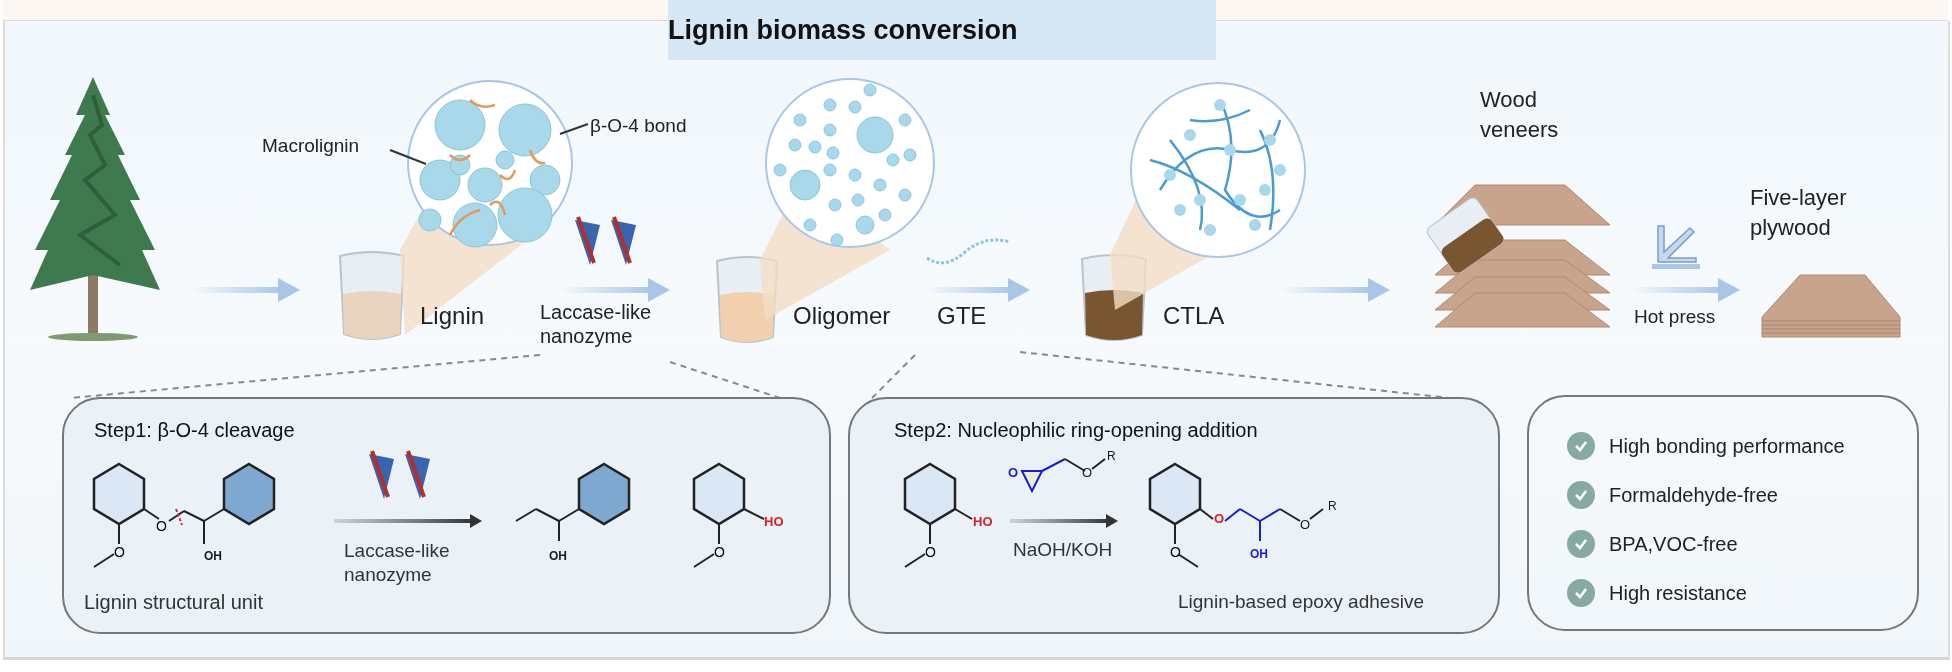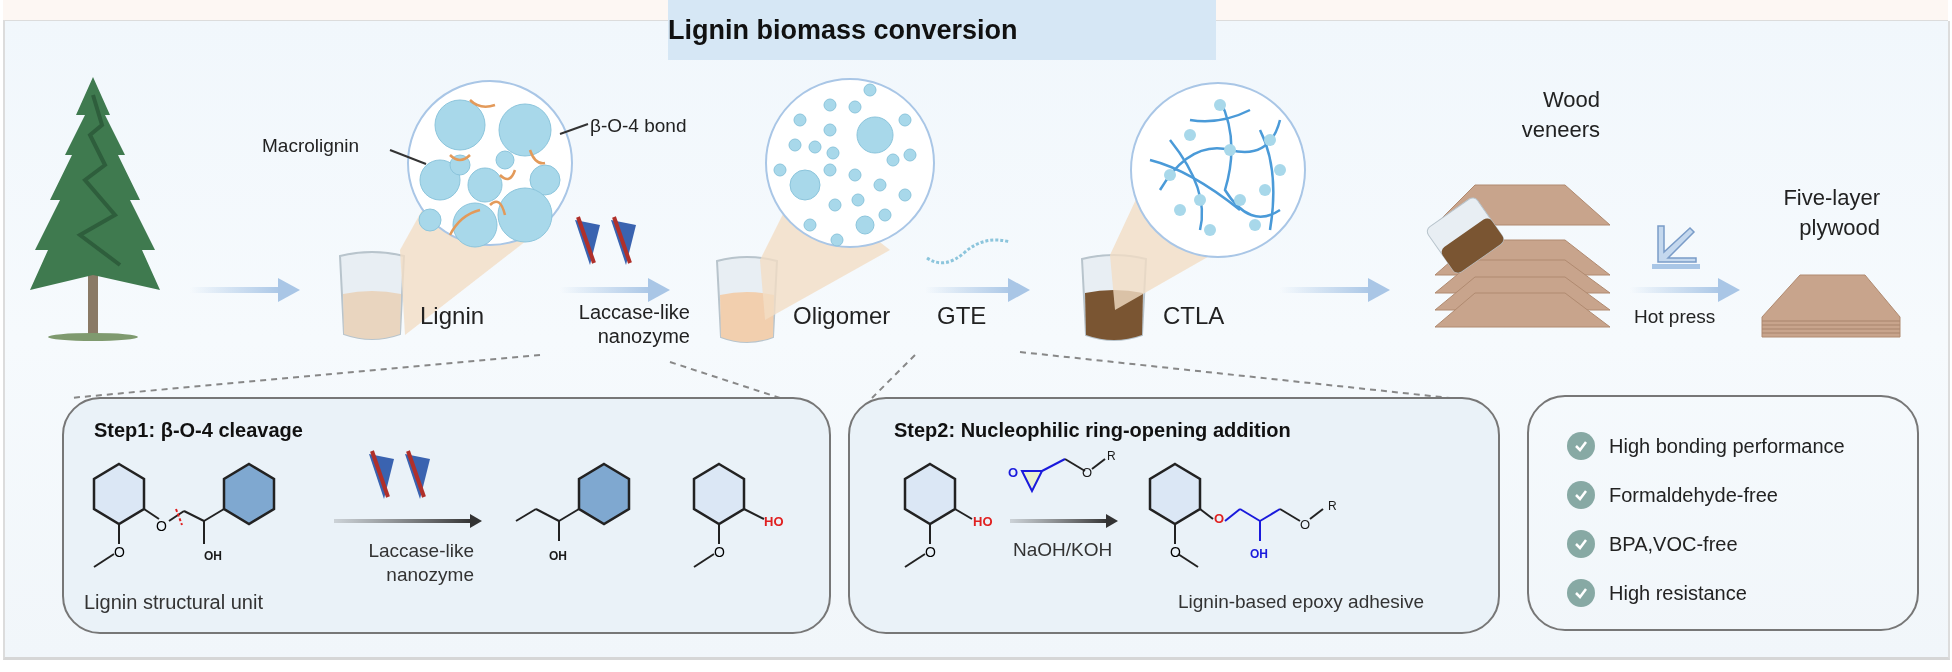--- a/index.html
+++ b/index.html
@@ -7,23 +7,23 @@
          font-family:"Liberation Sans", sans-serif; color:#1a1a1a; }
   .topstrip { position:absolute; left:3px; top:0; width:1945px; height:20px; background:#fdf7f3; border-bottom:2px solid #dcdcdc; }
   .frame { position:absolute; left:3px; top:21px; width:1943px; height:636px;
            background:linear-gradient(180deg,#f1f7fc 0%,#f6fafd 50%,#f1f6fa 100%);
            border-left:2px solid #dcdcdc; border-right:2px solid #dcdcdc; border-bottom:3px solid #d6d6d6; }
   .title-box { position:absolute; left:668px; top:0; width:548px; height:60px; background:#d6e7f5;
                display:flex; align-items:center; justify-content:flex-start; font-weight:bold; font-size:27px; color:#111; }
   .abs { position:absolute; }
   .lbl { position:absolute; font-size:21px; color:#222; white-space:nowrap; }
   .lbl-lg { font-size:24px; }
-  .center { text-align:right; }
+  .center { text-align:left; }
   .panel { position:absolute; border:2px solid #777; border-radius:38px; background:#eaf2f8; }
-  .panel-title { position:absolute; font-weight:bold; font-size:20px; color:#111; white-space:nowrap; }
+  .panel-title { position:absolute; font-weight:normal; font-size:20px; color:#111; white-space:nowrap; }
   .plain { background:transparent; }
   .prop-row { position:absolute; left:38px; display:flex; align-items:center; font-size:20px; color:#222; }
   .check { width:28px; height:28px; border-radius:50%; background:#87a9a4; margin-right:14px; display:flex; align-items:center; justify-content:center; }
   svg { overflow:visible; }
 </style>
 </head>
 <body>
 
 <div class="topstrip"></div>
 <div class="frame"></div>

